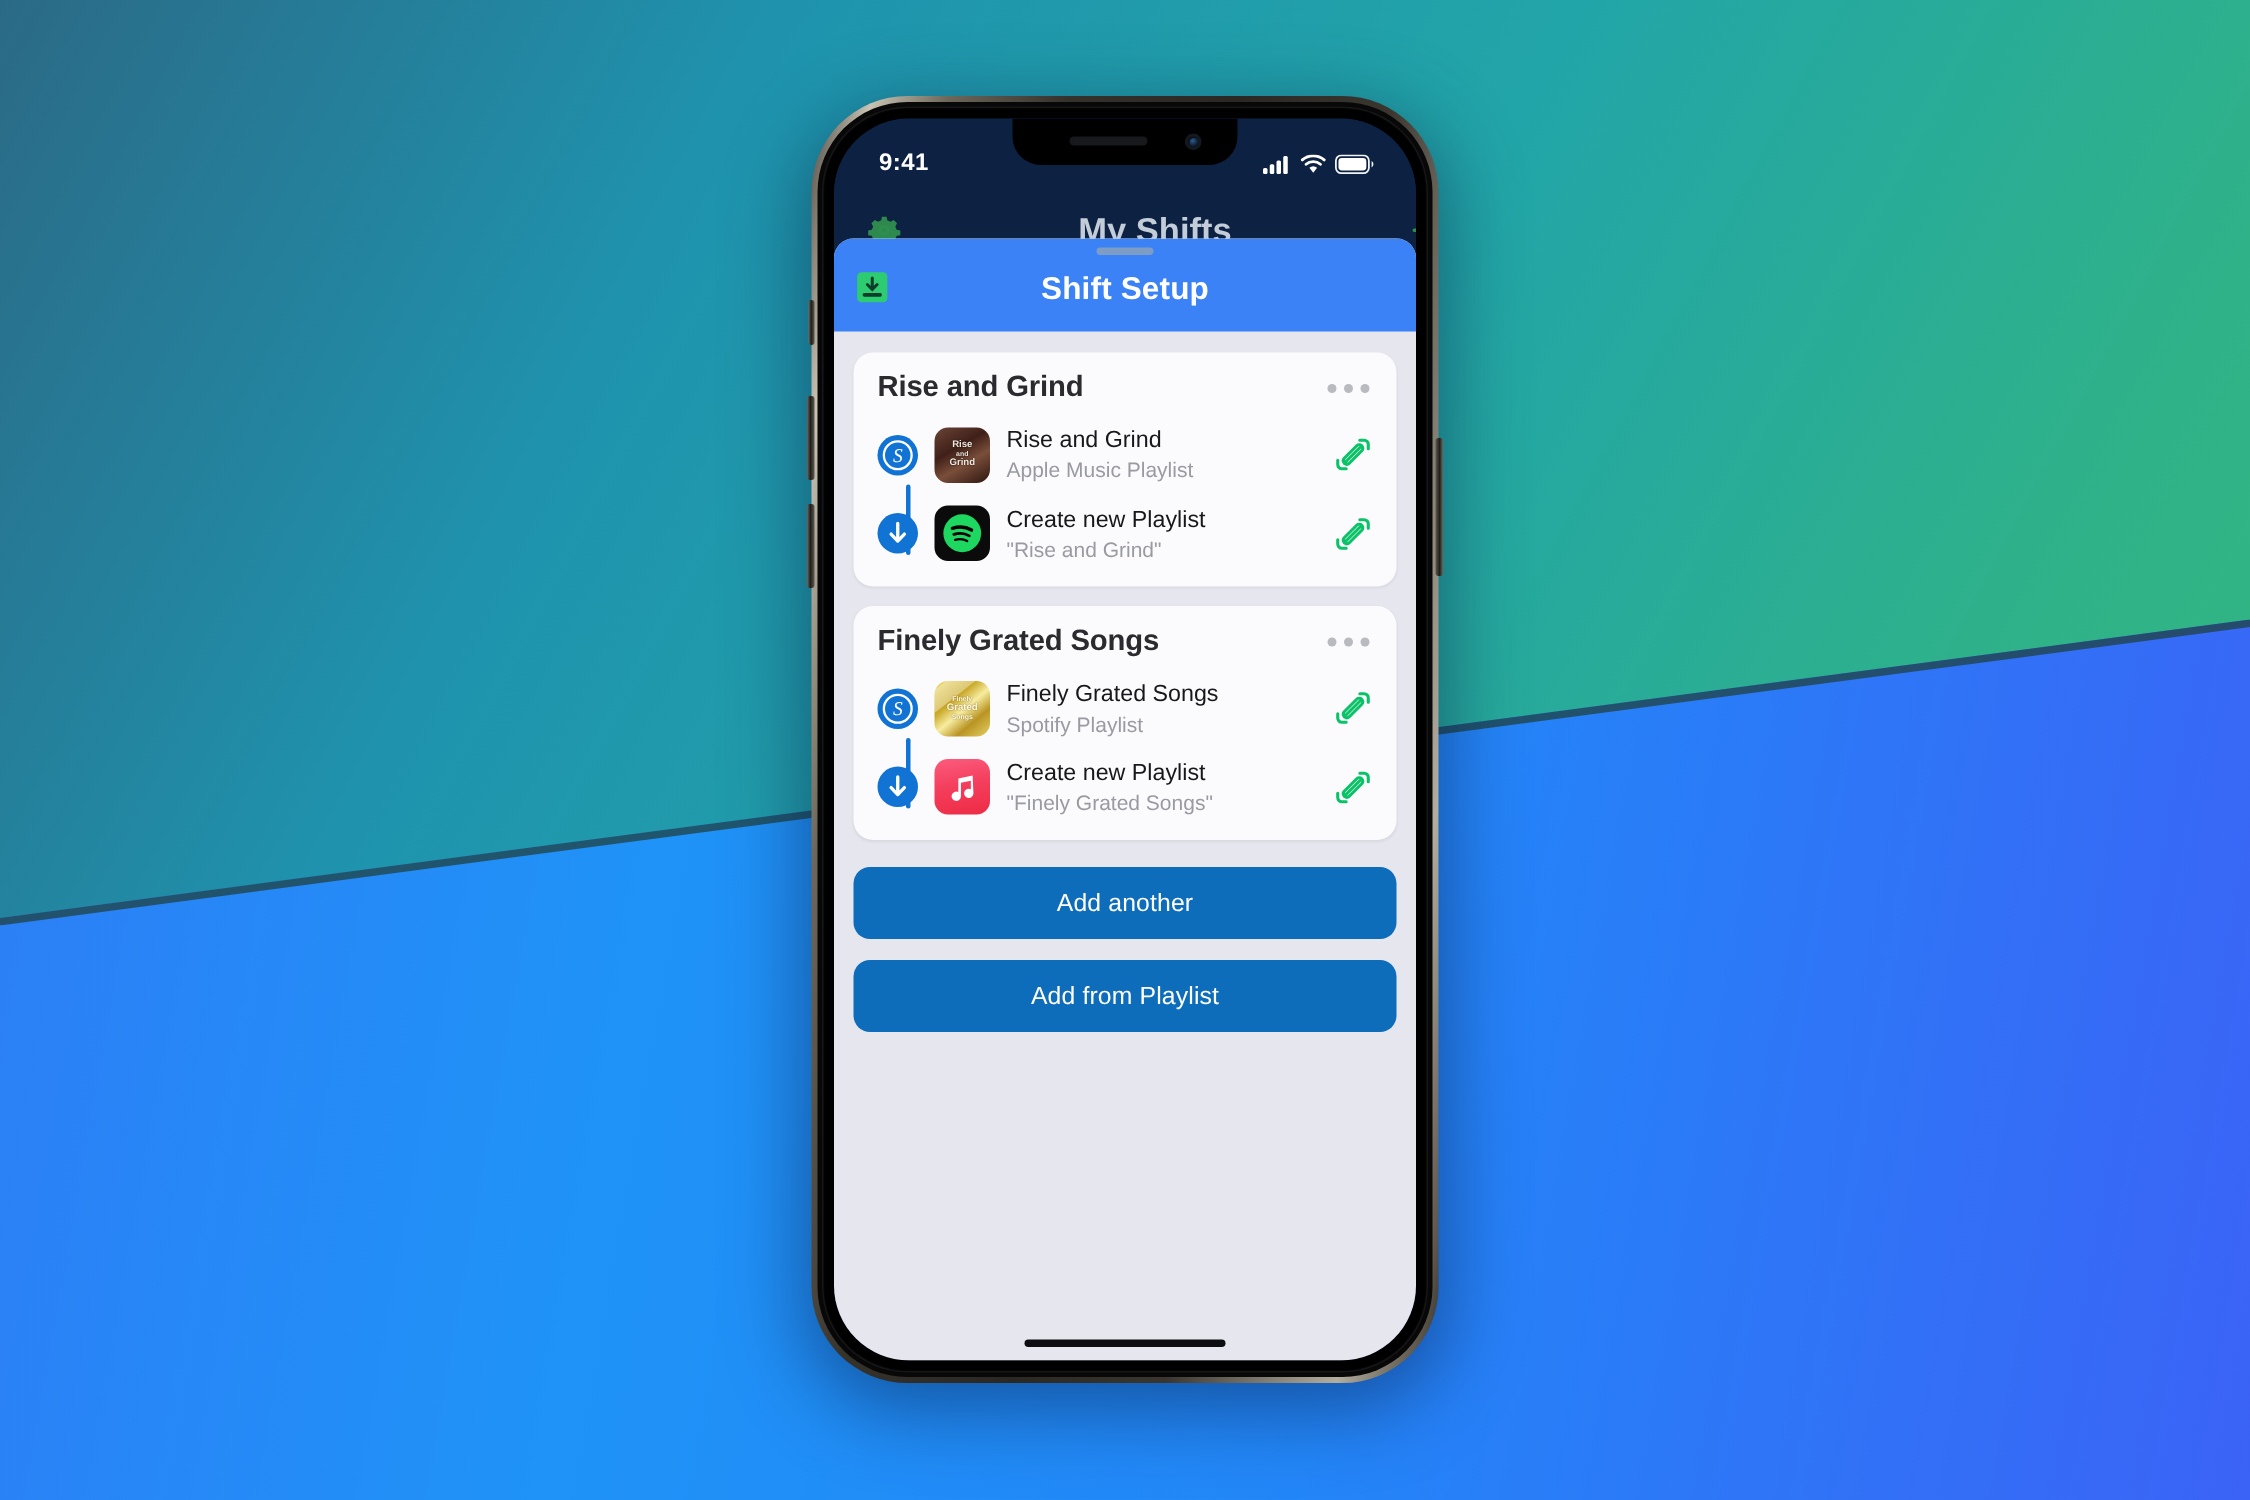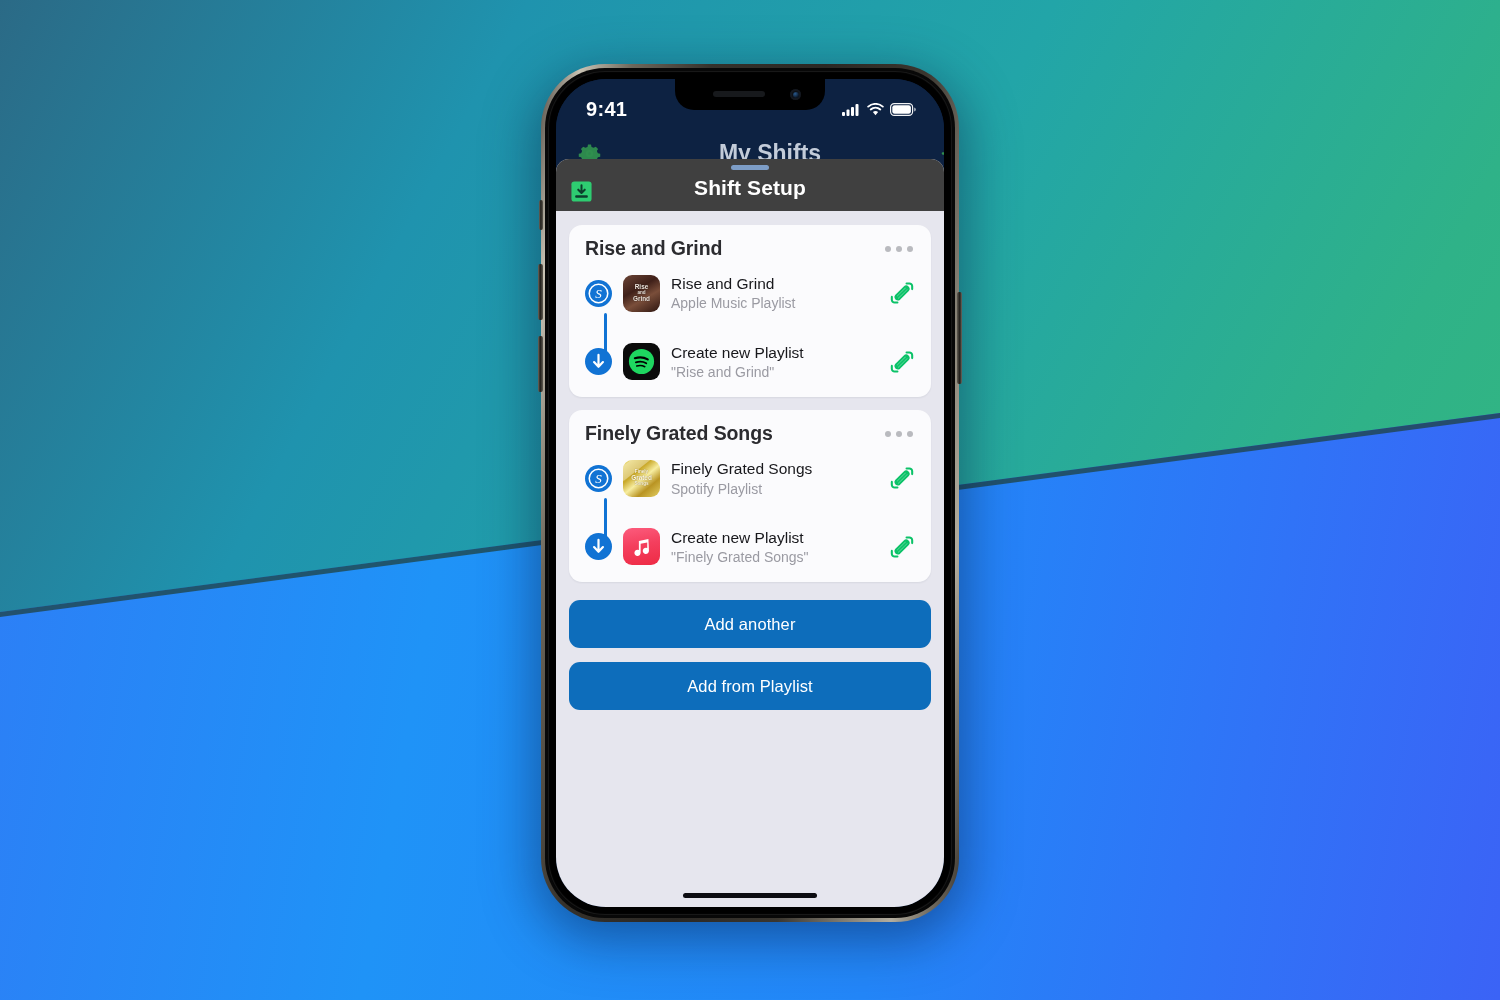--- a/index.html
+++ b/index.html
@@ -64,21 +64,21 @@
   .btn-power  { right:-3px; top:228px; width:5px; height:92px;
     background: linear-gradient(270deg,#6f6a5f,#201e1a 45%,#5f5a50); }
 
   
   .bg-screen { position:absolute; inset:0; background:#0d2242; }
   .statusbar {
     position:absolute; left:0; top:0; width:388px; height:48px;
     display:flex; align-items:center; justify-content:space-between;
     padding:12px 28px 0 30px; color:#fff;
   }
-  .sb-time { font-size:20px; font-weight:bold; letter-spacing:.3px; }
+  .sb-time { font-size:16px; font-weight:bold; letter-spacing:.3px; }
   .sb-right { display:flex; align-items:center; gap:6px; }
   .notch {
     position:absolute; left:50%; transform:translateX(-50%); top:0;
     width:150px; height:31px; background:#000;
     border-bottom-left-radius:19px; border-bottom-right-radius:19px;
   }
   .notch-speaker { position:absolute; left:38px; top:12px; width:52px; height:6px;
     border-radius:3px; background:#17191c; }
   .notch-cam { position:absolute; right:24px; top:10px; width:11px; height:11px;
     border-radius:50%; background:#0d1016; box-shadow: inset 0 0 0 2px #14181f; }
@@ -94,21 +94,21 @@
   .nav-title-behind { position:absolute; left:0; right:0; text-align:center;
     color:#c3ccd9; font-size:23px; font-weight:bold; }
 
   
   .sheet {
     position:absolute; left:0; top:80px; width:388px; height:748px;
     background:#e6e6ee; border-top-left-radius:13px; border-top-right-radius:13px;
     overflow:hidden;
   }
   .sheet-header {
-    position:relative; height:52px; background:#404040;
+    position:relative; height:62px; background:#3b82f6;
     display:flex; align-items:center; justify-content:center;text-align:right;
   }
   .grabber { position:absolute; left:50%; transform:translateX(-50%); top:6px;
     width:38px; height:5px; border-radius:3px; background:#7d9dc6; }
   .sheet-title { color:#fff; font-size:21px; font-weight:bold; letter-spacing:.1px;
     margin-top:6px; }
   .save-icon-btn { position:absolute; left:14px; top:21px; width:23px; height:23px;
     cursor:pointer; }
 
   .sheet-body { padding:14px 13px 0 13px; }
@@ -119,21 +119,21 @@
   .card-head { display:flex; align-items:center; justify-content:space-between;
     padding:1px 16px 9px 16px; }
   .card-title { font-size:19.5px; font-weight:bold; color:#2b2b2f; letter-spacing:-.1px; }
   .dots { display:flex; gap:5px; cursor:pointer; padding:6px 2px; }
   .dots i { width:6px; height:6px; border-radius:50%; background:#b9babf; display:block; }
 
   .rows { position:relative; padding:0 16px; }
   .connector { position:absolute; left:35px; top:44px; width:2.5px; height:47px;
     background:#1173d4; border-radius:2px; }
   .row { display:flex; align-items:center; gap:11px; padding:5px 0; position:relative; }
-  .row + .row { margin-top:20px; }
+  .row + .row { margin-top:4px; }
   .badge { width:27px; height:27px; border-radius:50%; background:#1173d4;
     display:flex; align-items:center; justify-content:center; flex:0 0 auto; z-index:2; }
   .art { width:37px; height:37px; border-radius:9px; flex:0 0 auto; overflow:hidden;
     position:relative; }
   .art-rise { background: linear-gradient(150deg,#6b4436 0%,#3f2019 38%,#7a4e3a 62%,#2d1510 100%); }
   .art-gold { background: linear-gradient(140deg,#f0e07a 0%,#c9a829 34%,#f7eda0 52%,#b99423 72%,#e3cf63 100%); }
   .art-label { position:absolute; inset:0; display:flex; flex-direction:column;
     align-items:center; justify-content:center; line-height:1.02; }
   .art-label span { font-size:4.6px; font-weight:bold; }
   .art-label .big { font-size:6.4px; }

